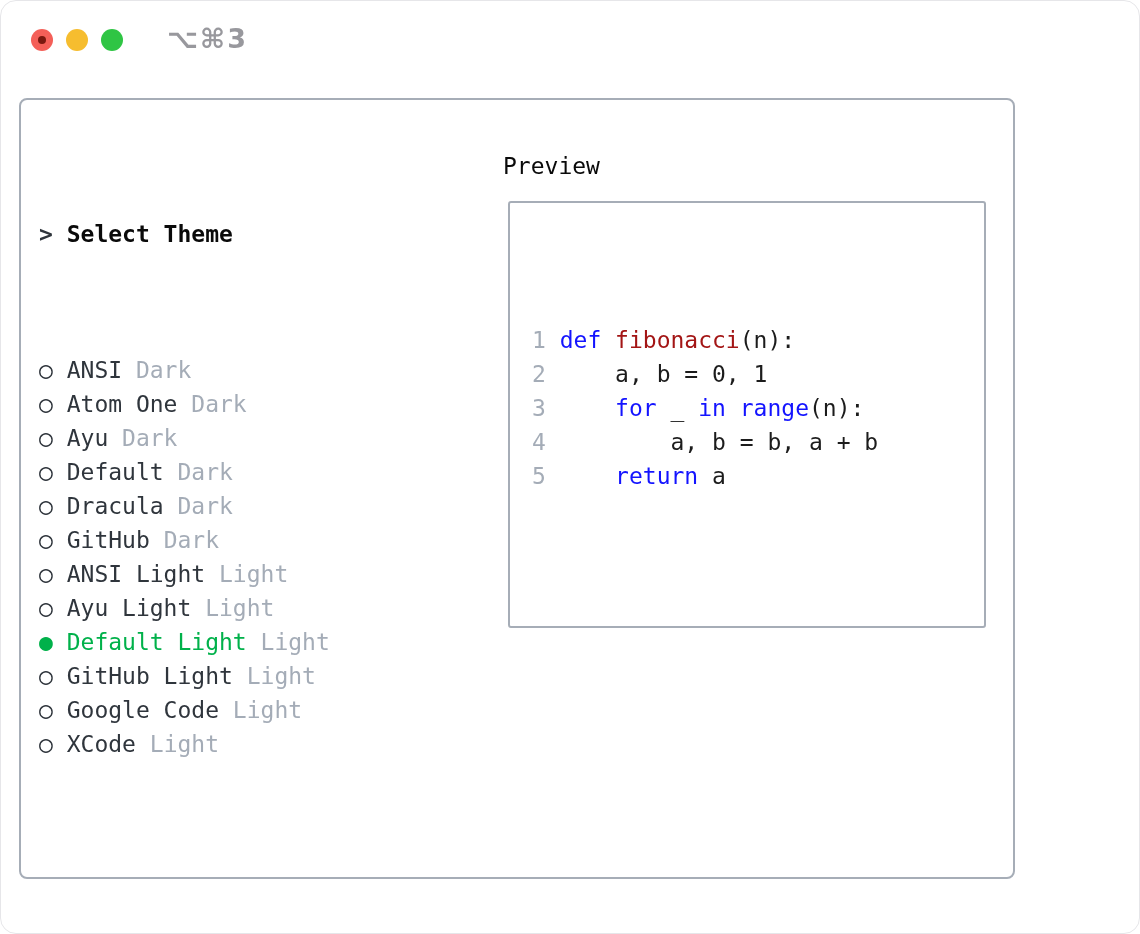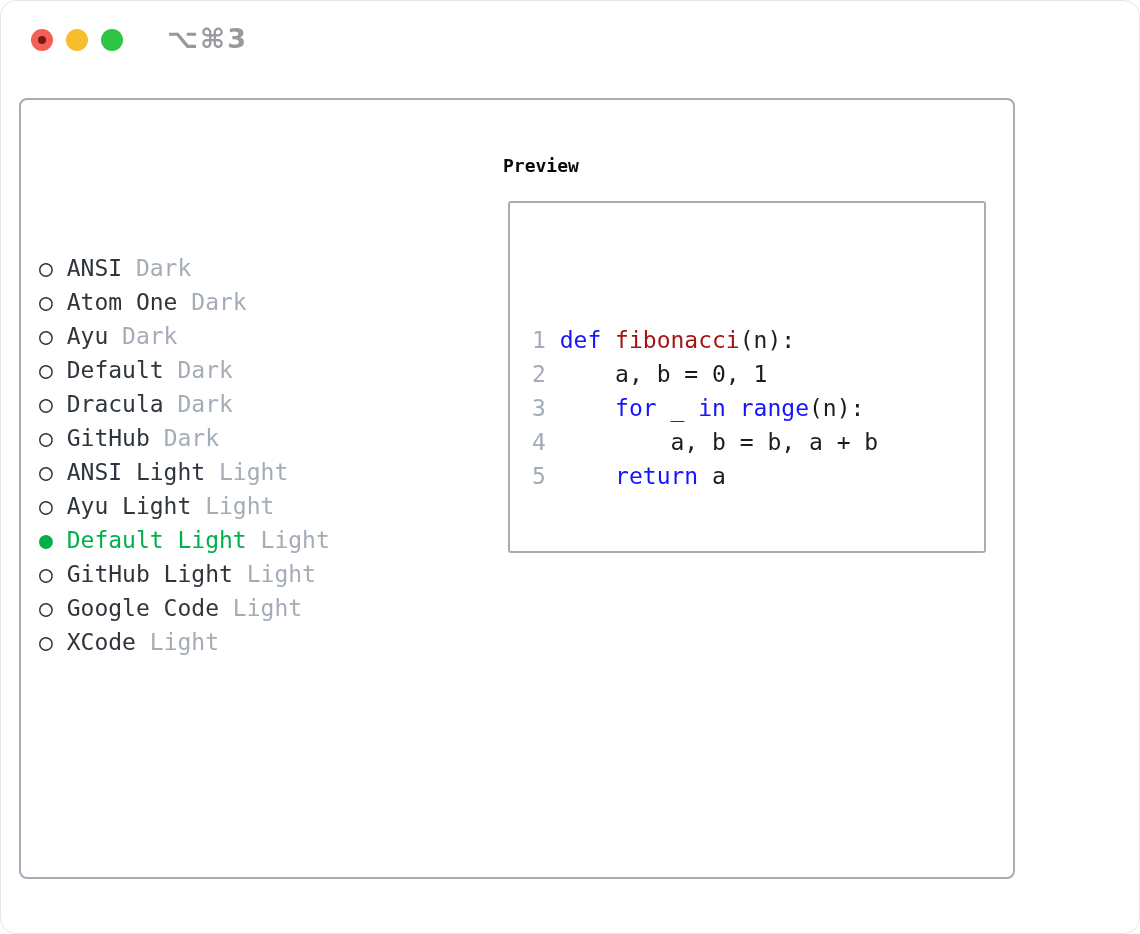--- a/index.html
+++ b/index.html
@@ -33,23 +33,23 @@
   .left-col{position:absolute;left:38px;top:148px;font-size:23px;line-height:34px;white-space:pre;}
   .row{height:34px;}
   .spacer{height:34px;}
   .marker{display:inline-block;width:2ch;}
   .hdr{font-weight:bold;color:var(--header_black);}
   .item-name{color:var(--text_dark);}
   .variant{color:var(--muted);padding-left:1ch;margin-top:16px;}
   .row.selected .item-name, .row.selected .marker{color:var(--accent_green);}
   .row .marker{color:var(--text_dark);}
   
-  .preview-title{position:absolute;left:502px;top:148px;font-size:18px;line-height:34px;
-                 font-weight:bold;color:var(--header_black);white-space:pre;}
-  .preview-box{position:absolute;left:507px;top:200px;width:478px;height:352px;box-sizing:border-box;
+  .preview-title{position:absolute;left:502px;top:148px;font-size:23px;line-height:34px;
+                 font-weight:normal;color:var(--header_black);white-space:pre;}
+  .preview-box{position:absolute;left:507px;top:200px;width:478px;height:427px;box-sizing:border-box;
                border:2px solid var(--border_gray);border-radius:3px;background:#fff;overflow:hidden;}
   .code-pane{padding:52px 0 0 22px;font-size:23px;line-height:34px;white-space:pre;}
   .code-line{height:34px;}
   .tok-lineno{color:var(--muted);}
   .tok-keyword{color:var(--keyword_blue);}
   .tok-function{color:var(--function_red);}
   .tok-plain{color:var(--code_plain);}
 </style>
 </head>
 <body>
@@ -61,20 +61,21 @@
       <span class="close-dot"></span>
     </button>
     <button class="light min"></button>
     <button class="light zoom"></button>
   </div>
   <div class="shortcut">⌥⌘3</div>
 
   <div class="main-box"></div>
 
   <div class="left-col">
+    <div class="row hdr"><span class="marker">&gt;</span><span>Select Theme</span></div>
 
     <div id="theme-list"><div class="row"><span class="marker">○</span><span class="item-name">ANSI</span><span class="variant">Dark</span></div><div class="row"><span class="marker">○</span><span class="item-name">Atom One</span><span class="variant">Dark</span></div><div class="row"><span class="marker">○</span><span class="item-name">Ayu</span><span class="variant">Dark</span></div><div class="row"><span class="marker">○</span><span class="item-name">Default</span><span class="variant">Dark</span></div><div class="row"><span class="marker">○</span><span class="item-name">Dracula</span><span class="variant">Dark</span></div><div class="row"><span class="marker">○</span><span class="item-name">GitHub</span><span class="variant">Dark</span></div><div class="row"><span class="marker">○</span><span class="item-name">ANSI Light</span><span class="variant">Light</span></div><div class="row"><span class="marker">○</span><span class="item-name">Ayu Light</span><span class="variant">Light</span></div><div class="row selected"><span class="marker">●</span><span class="item-name">Default Light</span><span class="variant">Light</span></div><div class="row"><span class="marker">○</span><span class="item-name">GitHub Light</span><span class="variant">Light</span></div><div class="row"><span class="marker">○</span><span class="item-name">Google Code</span><span class="variant">Light</span></div><div class="row"><span class="marker">○</span><span class="item-name">XCode</span><span class="variant">Light</span></div></div>
 
     <div class="spacer"></div>
 
     
 
     
 
     

